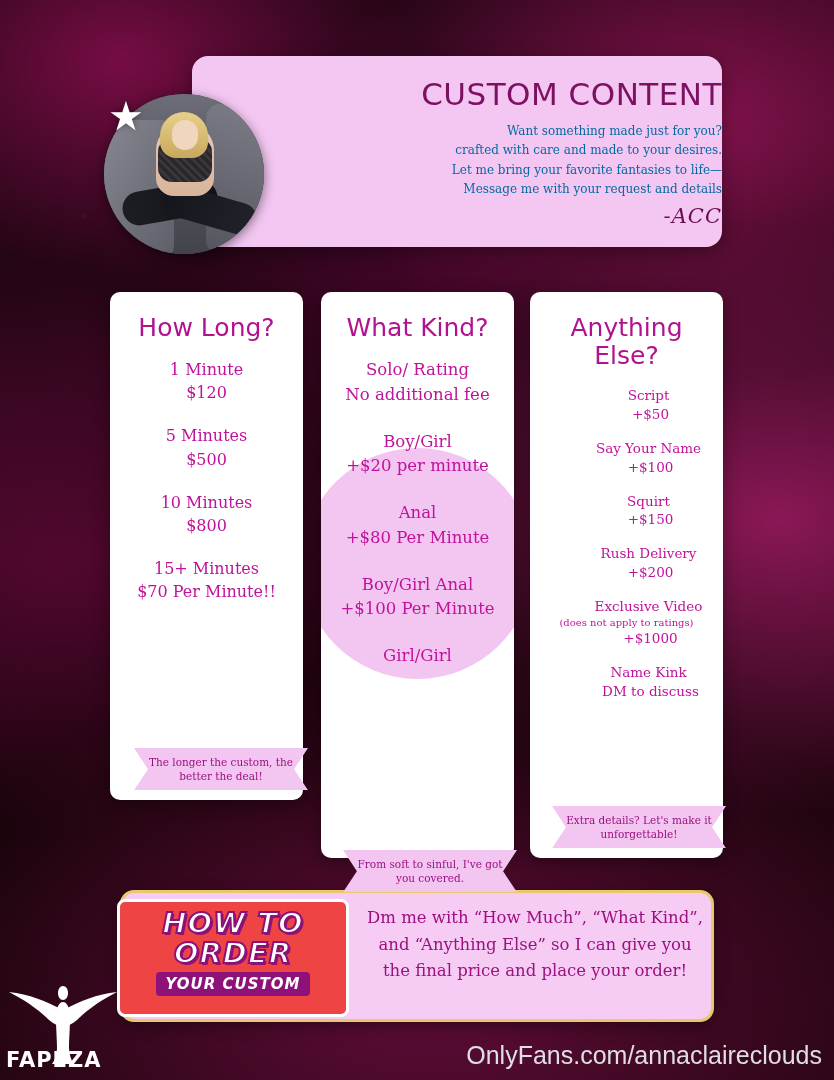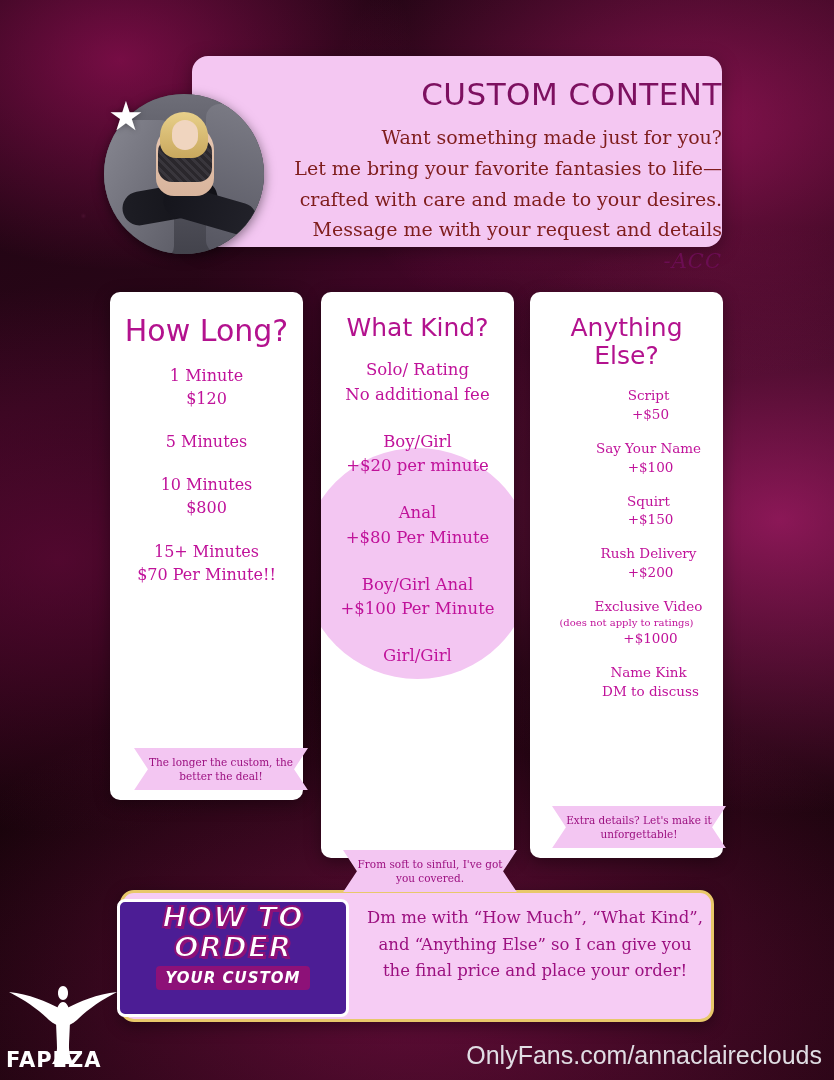--- a/index.html
+++ b/index.html
@@ -56,22 +56,22 @@
   #header-title {
     font-family: "DejaVu Sans", sans-serif;
     font-size: 31px;
     letter-spacing: 0.5px;
     color: #7d1060;
     margin: 8px 0 10px 0;
     font-weight: 400;
   }
   .header-line {
     font-family: "DejaVu Serif", serif;
-    font-size: 19px;
-    color: #7f1d1d;
+    font-size: 12px;
+    color: #0369a1;
     line-height: 1.62;
   }
   #header-sig {
     font-family: "DejaVu Serif", serif;
     font-style: italic;
     font-size: 21px;
     color: #6b0d52;
     margin-top: 4px;
     letter-spacing: 1px;
   }
@@ -179,21 +179,21 @@
   #col-kind  { left: 321px; top: 292px; width: 193px; height: 566px; }
   #col-else  { left: 530px; top: 292px; width: 193px; height: 566px; }
 
   .col-title {
     font-family: "DejaVu Sans", sans-serif;
     color: #b3128e;
     font-weight: 400;
     margin: 22px 8px 16px 8px;
     line-height: 1.12;
   }
-  #col-long .col-title  { font-size: 30px; }
+  #col-long .col-title  { font-size: 25px; }
   #col-kind .col-title  { font-size: 25px; }
   #col-else .col-title  { font-size: 25px; }
   .pink-blob {
     position: absolute;
     left: 302px;
     top: 448px;
     width: 231px;
     height: 231px;
     background: #f3c6f2;
     border-radius: 50%;
@@ -249,26 +249,26 @@
     border-radius: 14px;
     box-shadow: 0 4px 16px rgba(0,0,0,0.4);
     box-sizing: border-box;
   }
   #order-badge {
     position: absolute;
     left: -6px;
     top: 6px;
     width: 232px;
     height: 118px;
-    background: #4c1d95;
+    background: #ef4444;
     border: 3px solid #ffffff;
     border-radius: 8px;
     box-sizing: border-box;
     text-align: center;
-    padding-top: 0;
+    padding-top: 6px;
   }
   .ho-line {
     font-family: "DejaVu Sans", sans-serif;
     font-weight: bold;
     font-style: italic;
     font-size: 29px;
     letter-spacing: 1px;
     color: #ffffff;
     -webkit-text-stroke: 2px #8d1178;
     text-shadow: 2px 2px 0 #8d1178;
@@ -331,22 +331,22 @@
 </head>
 <body>
 
 <div id="bg">
   <div id="bg-noise"></div>
 </div>
 
 <div id="header-card">
   <div id="header-title">CUSTOM CONTENT</div>
   <div class="header-line">Want something made just for you?</div>
+  <div class="header-line">crafted with care and made to your desires.</div>
   <div class="header-line">Let me bring your favorite fantasies to life—</div>
-  <div class="header-line">crafted with care and made to your desires.</div>
   <div class="header-line">Message me with your request and details</div>
   <div id="header-sig">-ACC</div>
 </div>
 
 <div id="avatar">
   <div class="sofa"></div>
   <div class="cushion"></div>
   <div class="cushion2"></div>
   <div class="legA"></div>
   <div class="legB"></div>
@@ -359,20 +359,21 @@
 
 <div class="col" id="col-long">
   <div class="col-inner">
     <div class="col-title">How Long?</div>
     <div class="long-item">
       <div class="l1">1 Minute</div>
       <div class="l2">$120</div>
     </div>
     <div class="long-item">
       <div class="l1">5 Minutes</div>
+      <div class="l2">$500</div>
     </div>
     <div class="long-item">
       <div class="l1">10 Minutes</div>
       <div class="l2">$800</div>
     </div>
     <div class="long-item">
       <div class="l1">15+ Minutes</div>
       <div class="l2">$70 Per Minute!!</div>
     </div>
   </div>

